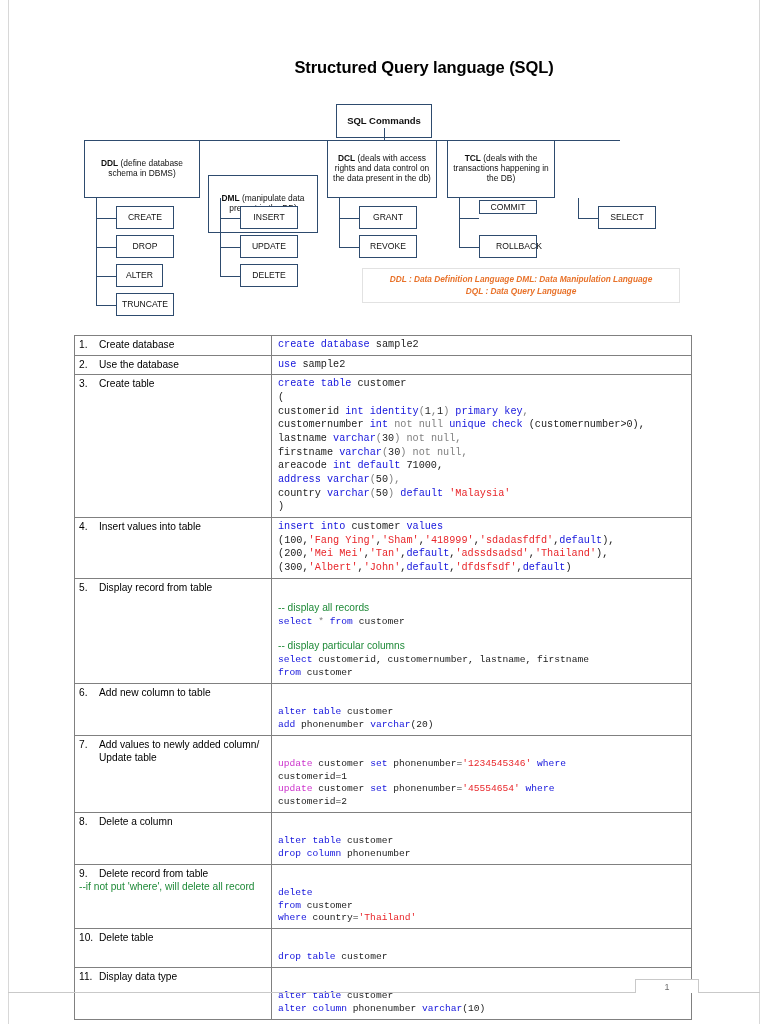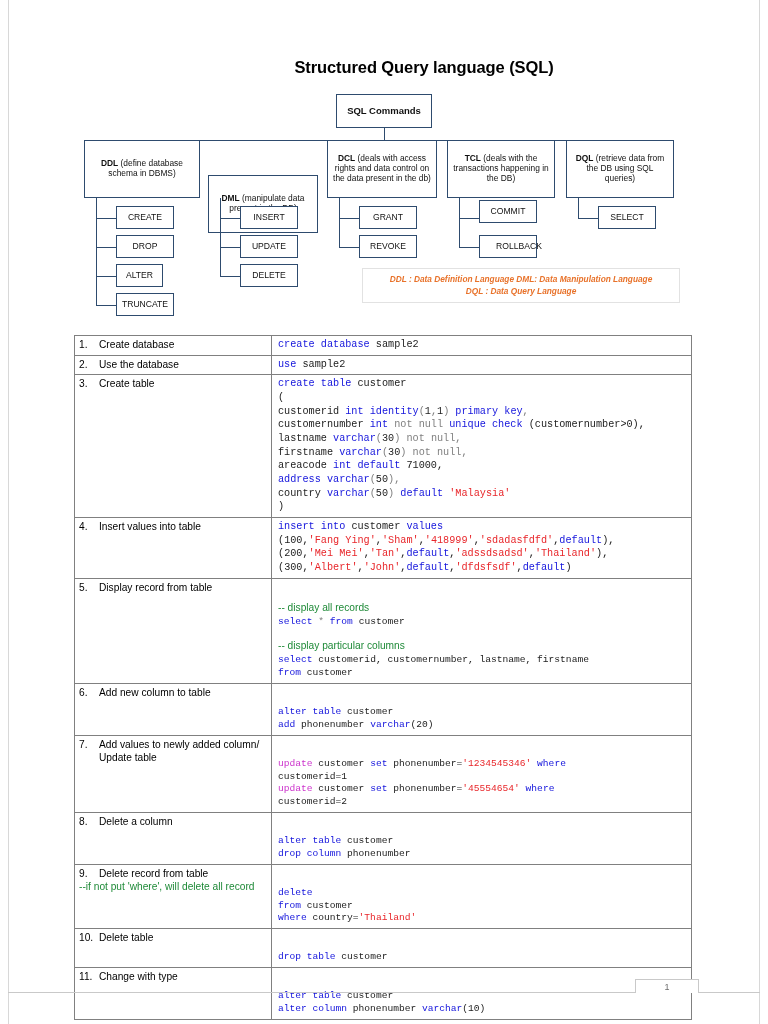--- a/index.html
+++ b/index.html
@@ -196,21 +196,21 @@
 <body>
 
 <div id="page">
 
   <div class="edge-left"></div>
   <div class="edge-right"></div>
 
   <div id="doc-title">Structured Query language (SQL)</div>
 
   <div id="diagram">
-      <div class="node root-node" style="left: 336px; top: 2px; width: 96px; height: 34px; border-color: rgb(46, 75, 110);">
+      <div class="node root-node" style="left: 336px; top: 12px; width: 96px; height: 34px; border-color: rgb(46, 75, 110);">
         <span>SQL Commands</span>
       </div>
       <div class="conn v" style="left: 384px; top: 36px; height: 12px; background: rgb(46, 75, 110);"></div>
       <div class="conn h" style="left: 142px; top: 48px; width: 478px; background: rgb(46, 75, 110);"></div>
       <div class="conn v" style="left: 142px; top: 48px; height: 0px; background: rgb(46, 75, 110);"></div>
       <div class="node cat-node" style="left: 84px; top: 48px; width: 116px; height: 58px; border-color: rgb(46, 75, 110);">
         <div><b>DDL</b> <span>(define database schema in DBMS)</span></div>
       </div>
       <div class="node leaf-node" style="left: 116px; top: 114px; width: 58px; height: 23px; border-color: rgb(46, 75, 110);">
         <span>CREATE</span>
@@ -256,33 +256,30 @@
       <div class="conn h" style="left: 339px; top: 125.5px; width: 20px; background: rgb(46, 75, 110);"></div>
       <div class="node leaf-node" style="left: 359px; top: 143px; width: 58px; height: 23px; border-color: rgb(46, 75, 110);">
         <span>REVOKE</span>
       </div>
       <div class="conn h" style="left: 339px; top: 154.5px; width: 20px; background: rgb(46, 75, 110);"></div>
       <div class="conn v" style="left: 339px; top: 106px; height: 48.5px; background: rgb(46, 75, 110);"></div>
       <div class="conn v" style="left: 501px; top: 48px; height: 0px; background: rgb(46, 75, 110);"></div>
       <div class="node cat-node" style="left: 447px; top: 48px; width: 108px; height: 58px; border-color: rgb(46, 75, 110);">
         <div><b>TCL</b> <span>(deals with the transactions happening in the DB)</span></div>
       </div>
-      <div class="node leaf-node" style="left: 479px; top: 108px; width: 58px; height: 23px; border-color: rgb(46, 75, 110);">
+      <div class="node leaf-node" style="left: 479px; top: 108px; width: 58px; height: 14px; border-color: rgb(46, 75, 110);">
         <span>COMMIT</span>
       </div>
       <div class="conn h" style="left: 459px; top: 125.5px; width: 20px; background: rgb(46, 75, 110);"></div>
       <div class="node leaf-node" style="left: 479px; top: 143px; width: 58px; height: 23px; border-color: rgb(46, 75, 110); padding-left: 24px;">
         <span>ROLLBACK</span>
       </div>
       <div class="conn h" style="left: 459px; top: 154.5px; width: 20px; background: rgb(46, 75, 110);"></div>
       <div class="conn v" style="left: 459px; top: 106px; height: 48.5px; background: rgb(46, 75, 110);"></div>
       <div class="conn v" style="left: 620px; top: 48px; height: 0px; background: rgb(46, 75, 110);"></div>
-      <div class="node cat-node" style="left: 566px; top: 48px; width: 108px; height: 58px; border-color: rgb(46, 75, 110);">
-        <div><b>DQL</b> <span>(retrieve data from the DB using SQL queries)</span></div>
-      </div>
       <div class="node leaf-node" style="left: 598px; top: 114px; width: 58px; height: 23px; border-color: rgb(46, 75, 110);">
         <span>SELECT</span>
       </div>
       <div class="conn h" style="left: 578px; top: 125.5px; width: 20px; background: rgb(46, 75, 110);"></div>
       <div class="conn v" style="left: 578px; top: 106px; height: 19.5px; background: rgb(46, 75, 110);"></div>
     </div>
 
   <div id="legend">
       <div class="lg-line">DDL : Data Definition Language DML: Data Manipulation Language</div>
       <div class="lg-line">DQL : Data Query Language</div>
@@ -398,21 +395,21 @@
             </div>
           </td>
           <td class="c-right">
             <div class="sql mono"><div><span class="k">drop table </span><span class="p">customer</span></div></div>
           </td>
         </tr>
         <tr>
           <td class="c-left">
             <div class="num-item">
               <span class="num">11.</span>
-              <span class="txt">Change with type</span>
+              <span class="txt">Display data type</span>
             </div>
           </td>
           <td class="c-right">
             <div class="sql mono"><div><span class="k">alter table </span><span class="p">customer</span></div><div><span class="k">alter column </span><span class="p">phonenumber </span><span class="k">varchar</span><span class="p">(10)</span></div></div>
           </td>
         </tr>
       </tbody>
   </table>
 
   <div id="footer-rule-left"></div>

